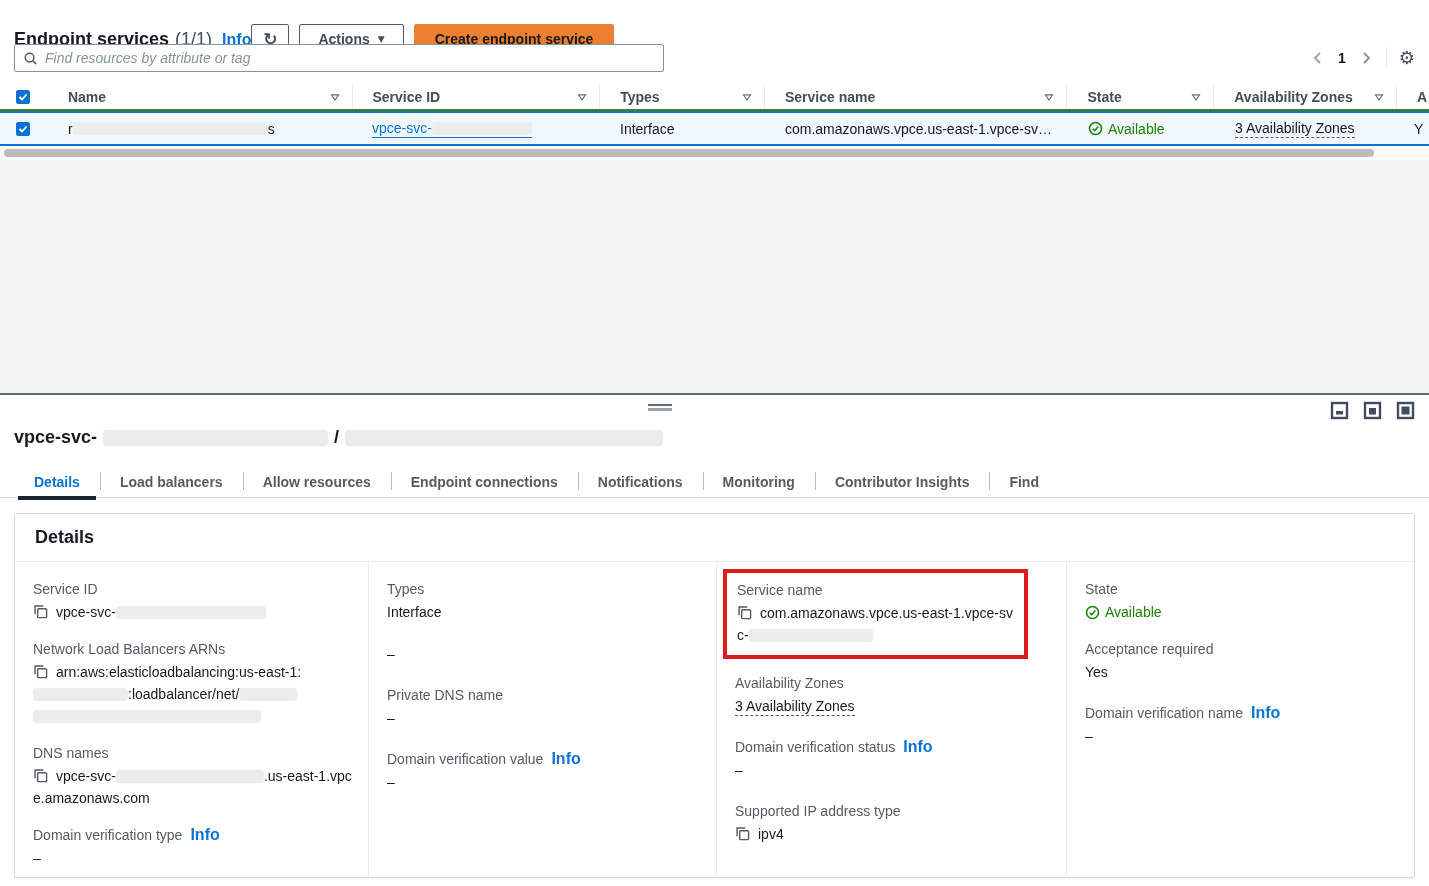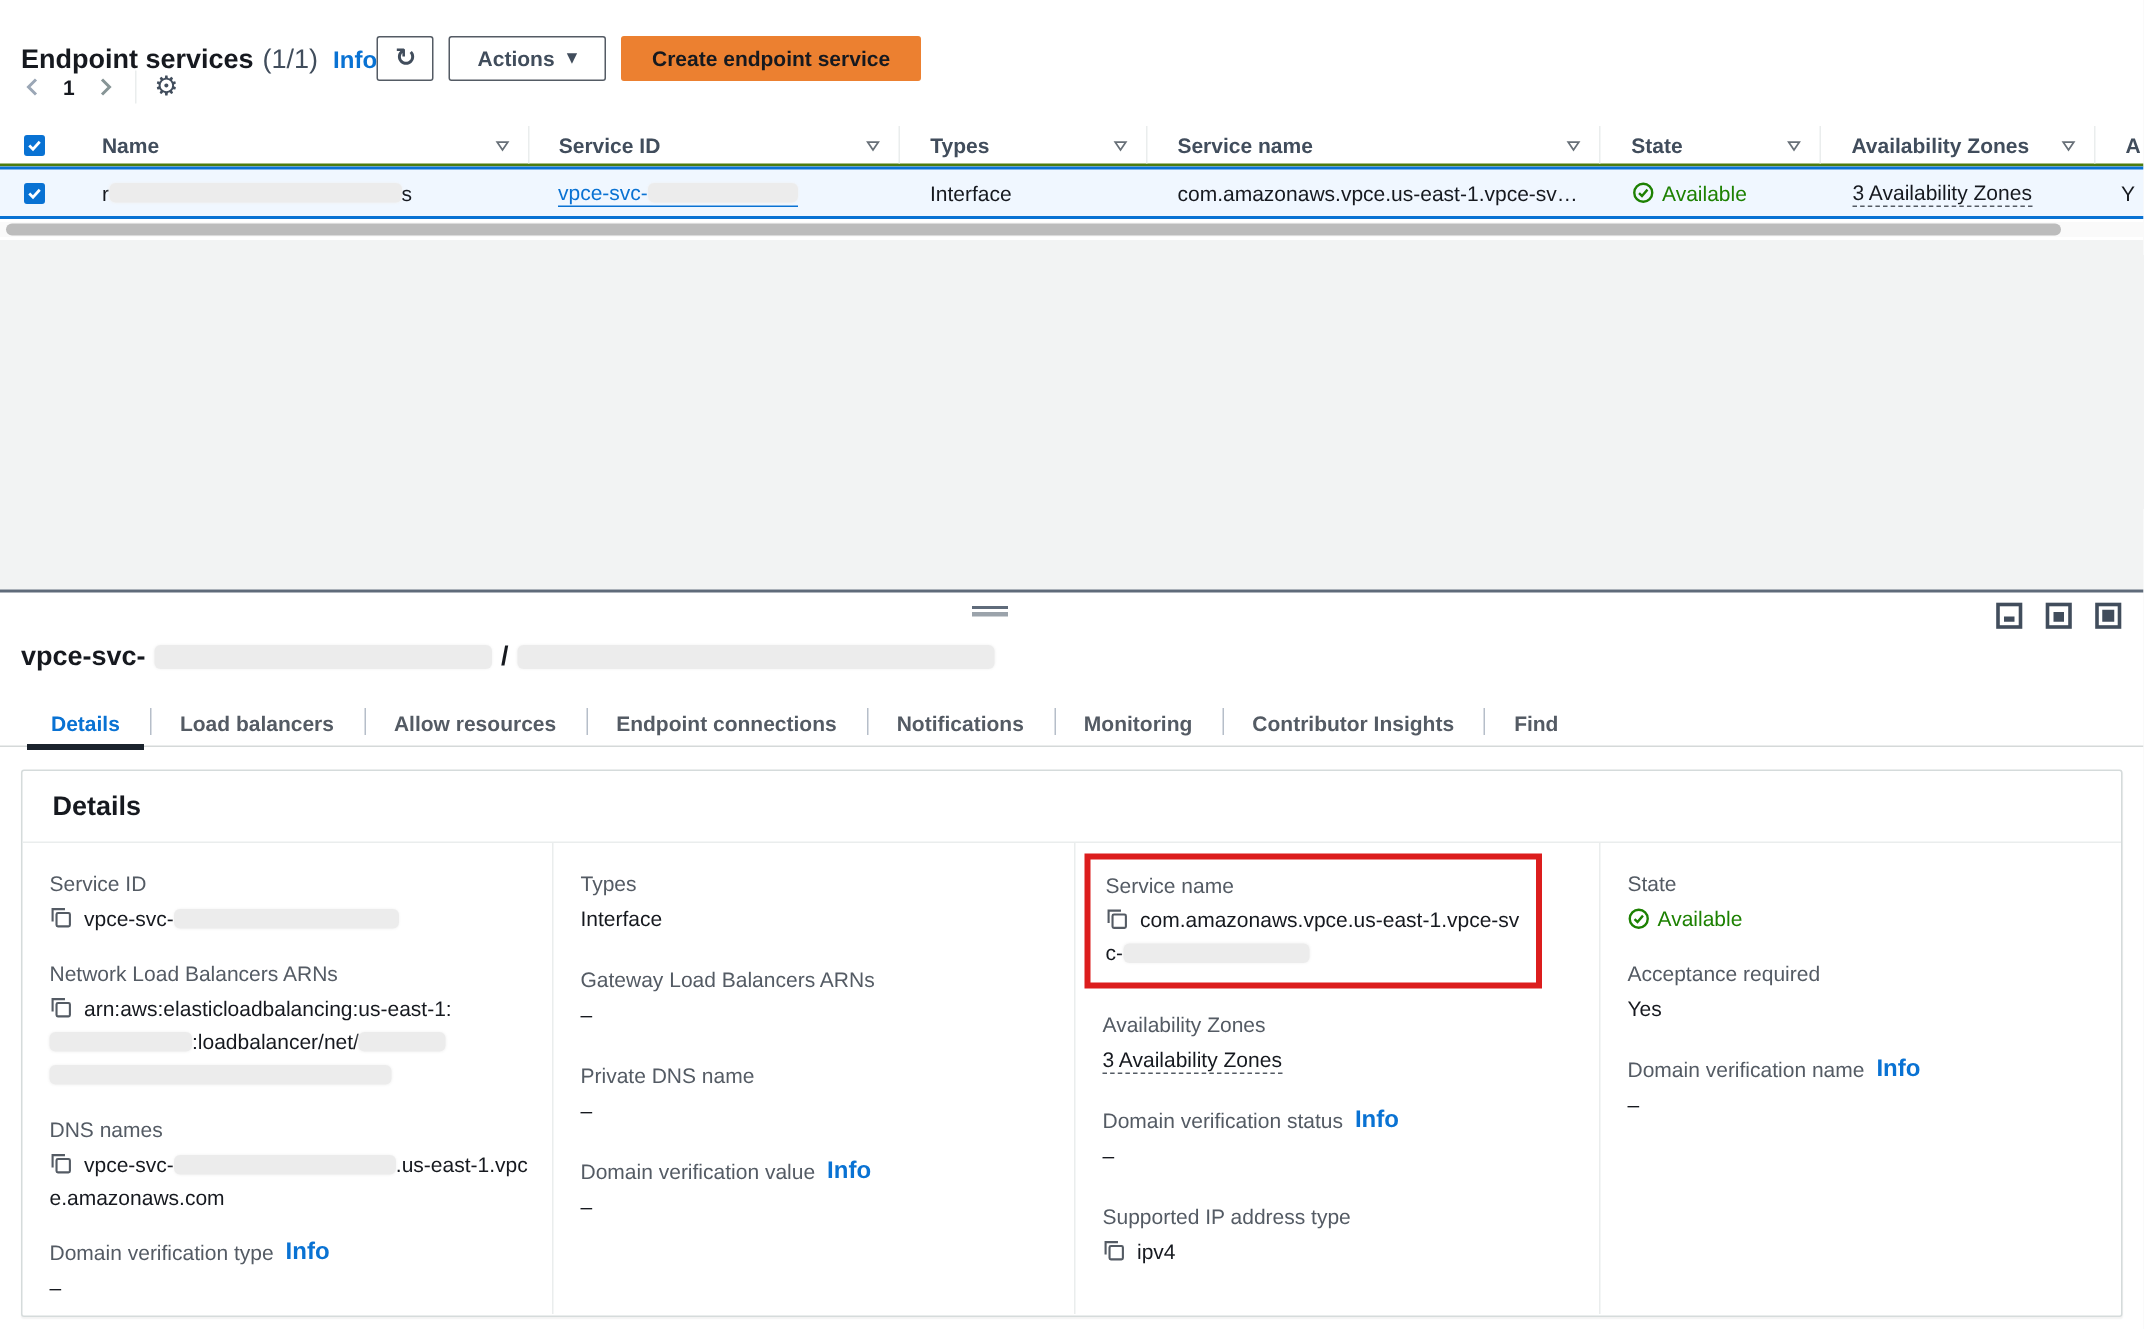--- a/index.html
+++ b/index.html
@@ -121,20 +121,29 @@
       </button>
       <button class="btn">
         <span>Actions</span>
         <span class="caret icon-font">▼</span>
       </button>
       <button class="btn btn-primary">Create endpoint service</button>
     </div>
   </div>
 
   <div class="filter-row">
+    <div class="search-box">
+      <span style="display:flex;margin-right:7px;">
+        <svg width="15" height="15" viewBox="0 0 16 16">
+            <circle cx="7" cy="7" r="4.6" fill="none" stroke="#545b64" stroke-width="1.6"></circle>
+            <line x1="10.4" y1="10.4" x2="14" y2="14" stroke="#545b64" stroke-width="1.6"></line>
+          </svg>
+      </span>
+      <input type="text" placeholder="Find resources by attribute or tag" style="">
+    </div>
     <div class="pagination">
       <button class="pg-chevron">
         <svg width="12" height="14" viewBox="0 0 12 14">
             <polyline points="8,2 3,7 8,12" fill="none" stroke="#9ba7b6" stroke-width="2"></polyline>
           </svg>
       </button>
       <button class="pg-num">1</button>
       <button class="pg-chevron">
         <svg width="12" height="14" viewBox="0 0 12 14">
             <polyline points="4,2 9,7 4,12" fill="none" stroke="#879596" stroke-width="2"></polyline>
@@ -354,23 +363,20 @@
       </div>
 
       <div class="dcol dcol2">
         <div class="field">
           <div class="f-label">
               <span>Types</span>
             </div>
           <div class="f-val">Interface</div>
         </div>
         <div class="field" style="margin-top:20px;">
-          <div class="f-label">
-              <span>Gateway Load Balancers ARNs</span>
-            </div>
           <div class="f-val">–</div>
         </div>
         <div class="field" style="margin-top:20px;">
           <div class="f-label">
               <span>Private DNS name</span>
             </div>
           <div class="f-val">–</div>
         </div>
         <div class="field" style="margin-top:20px;">
           <div class="f-label">

